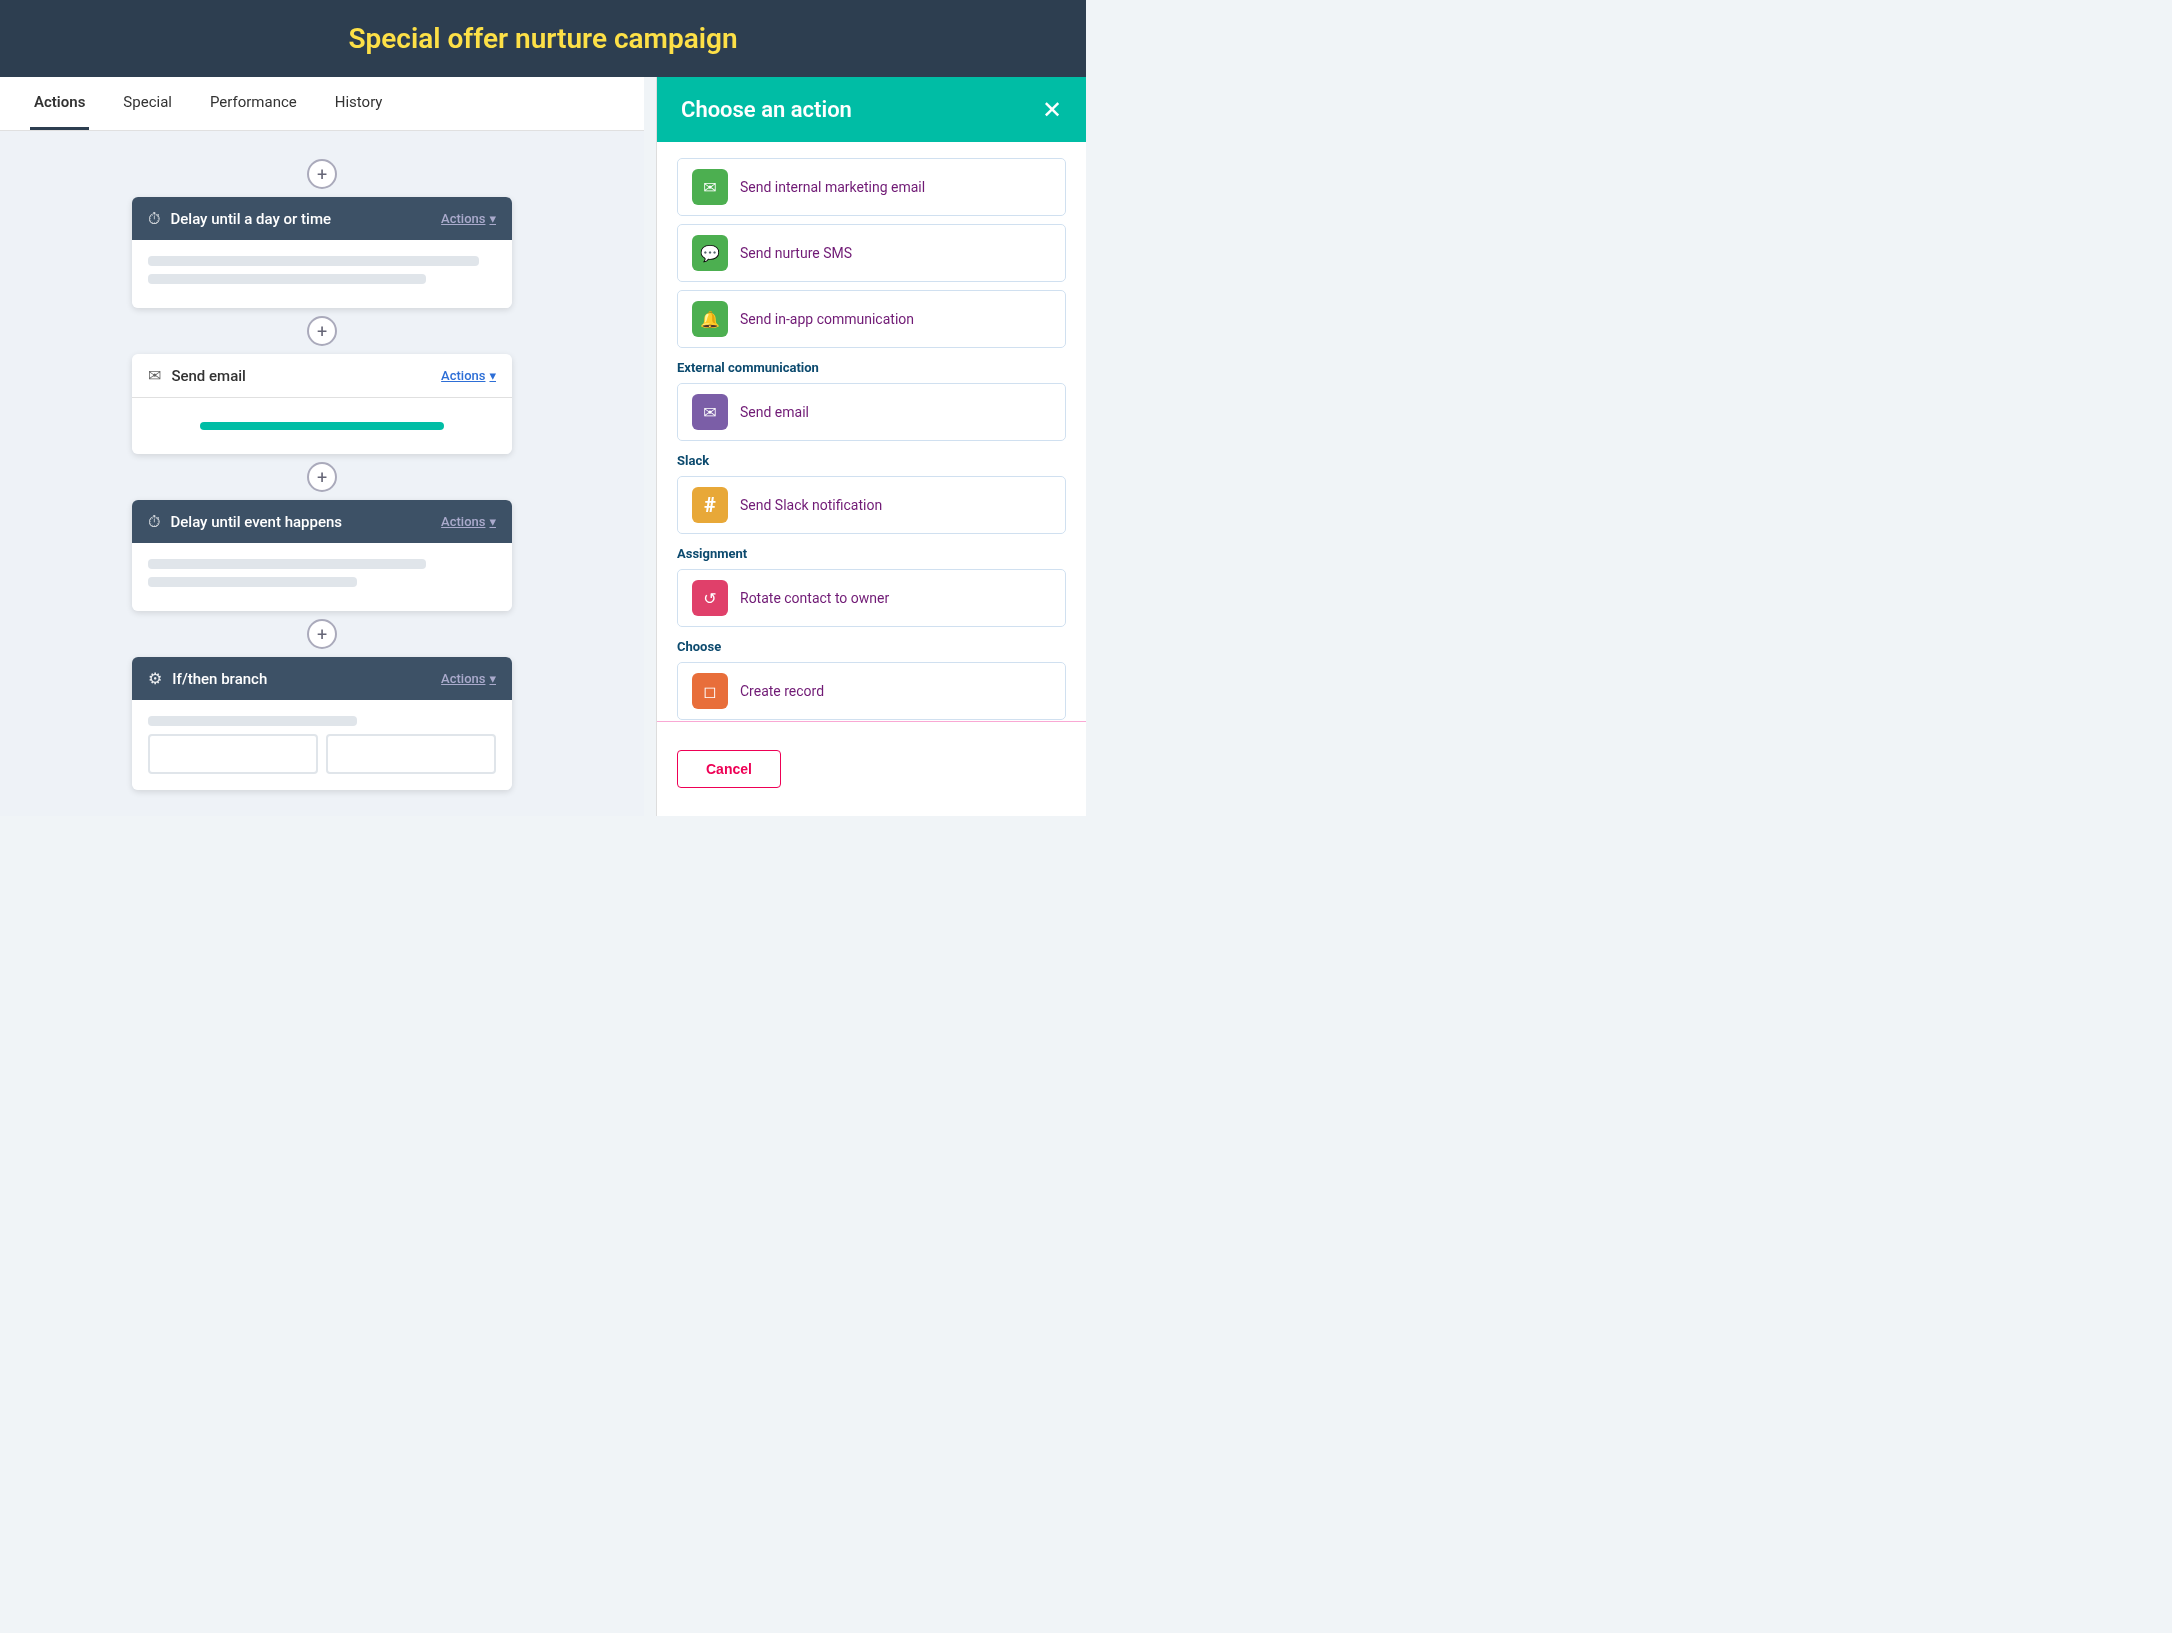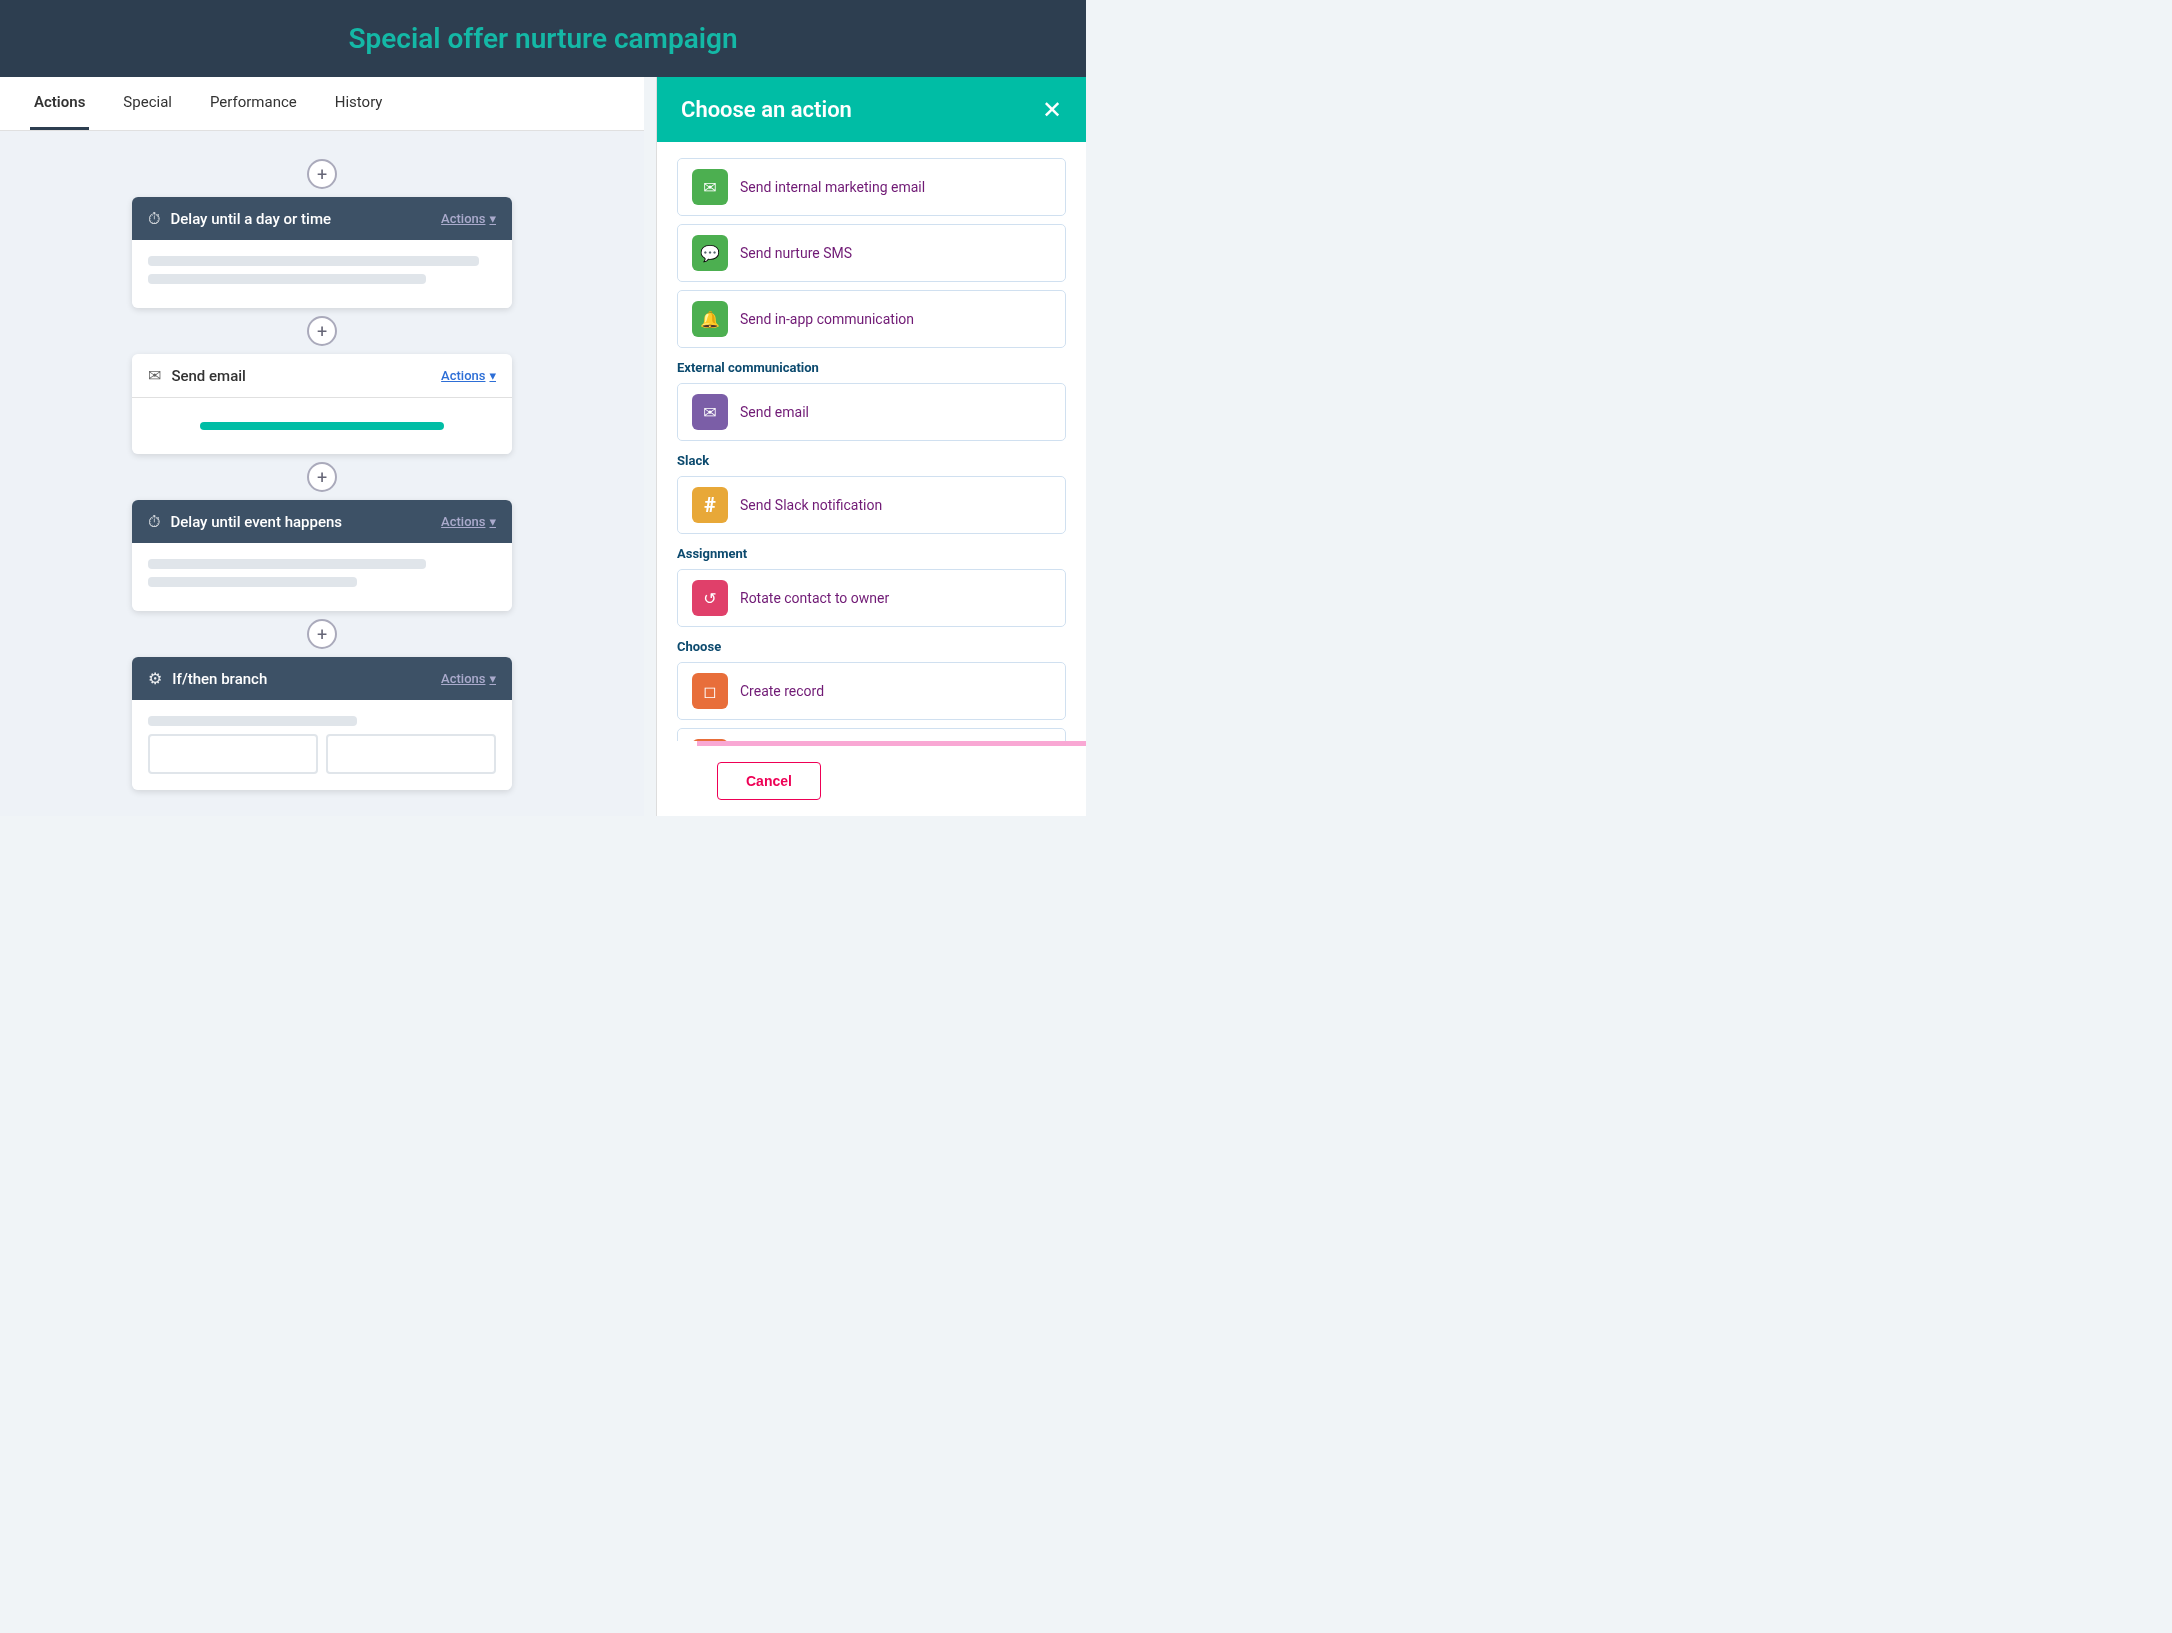--- a/index.html
+++ b/index.html
@@ -9,21 +9,21 @@
       display: flex;
       flex-direction: column;
       width: 1086px;
       height: 816px;
       overflow: hidden;
     }
 
     
     .header {
       background: #2d3e50;
-      color: #14b8a6;
+      color: #fde047;
       text-align: center;
       padding: 22px;
       font-size: 28px;
       font-weight: 600;
       flex-shrink: 0;
     }
 
     
     .main-layout {
       display: flex;
@@ -228,24 +228,23 @@
       color: white;
       flex-shrink: 0;
     }
 
     .action-label {
       font-size: 14px;
       color: #701a75;
     }
 
     .action-panel-footer {
-      padding: 16px 20px;
-      border-top: 5px solid #f9a8d4;
-      flex-shrink: 0;
-      margin-left: 40px;
+      padding: 28px 20px;
+      border-top: 1px solid #f9a8d4;
+      flex-shrink: 0;
     }
 
     .cancel-btn {
       border: 1px solid #e05;
       background: white;
       color: #e05;
       padding: 10px 28px;
       border-radius: 4px;
       font-size: 14px;
       font-weight: 600;

